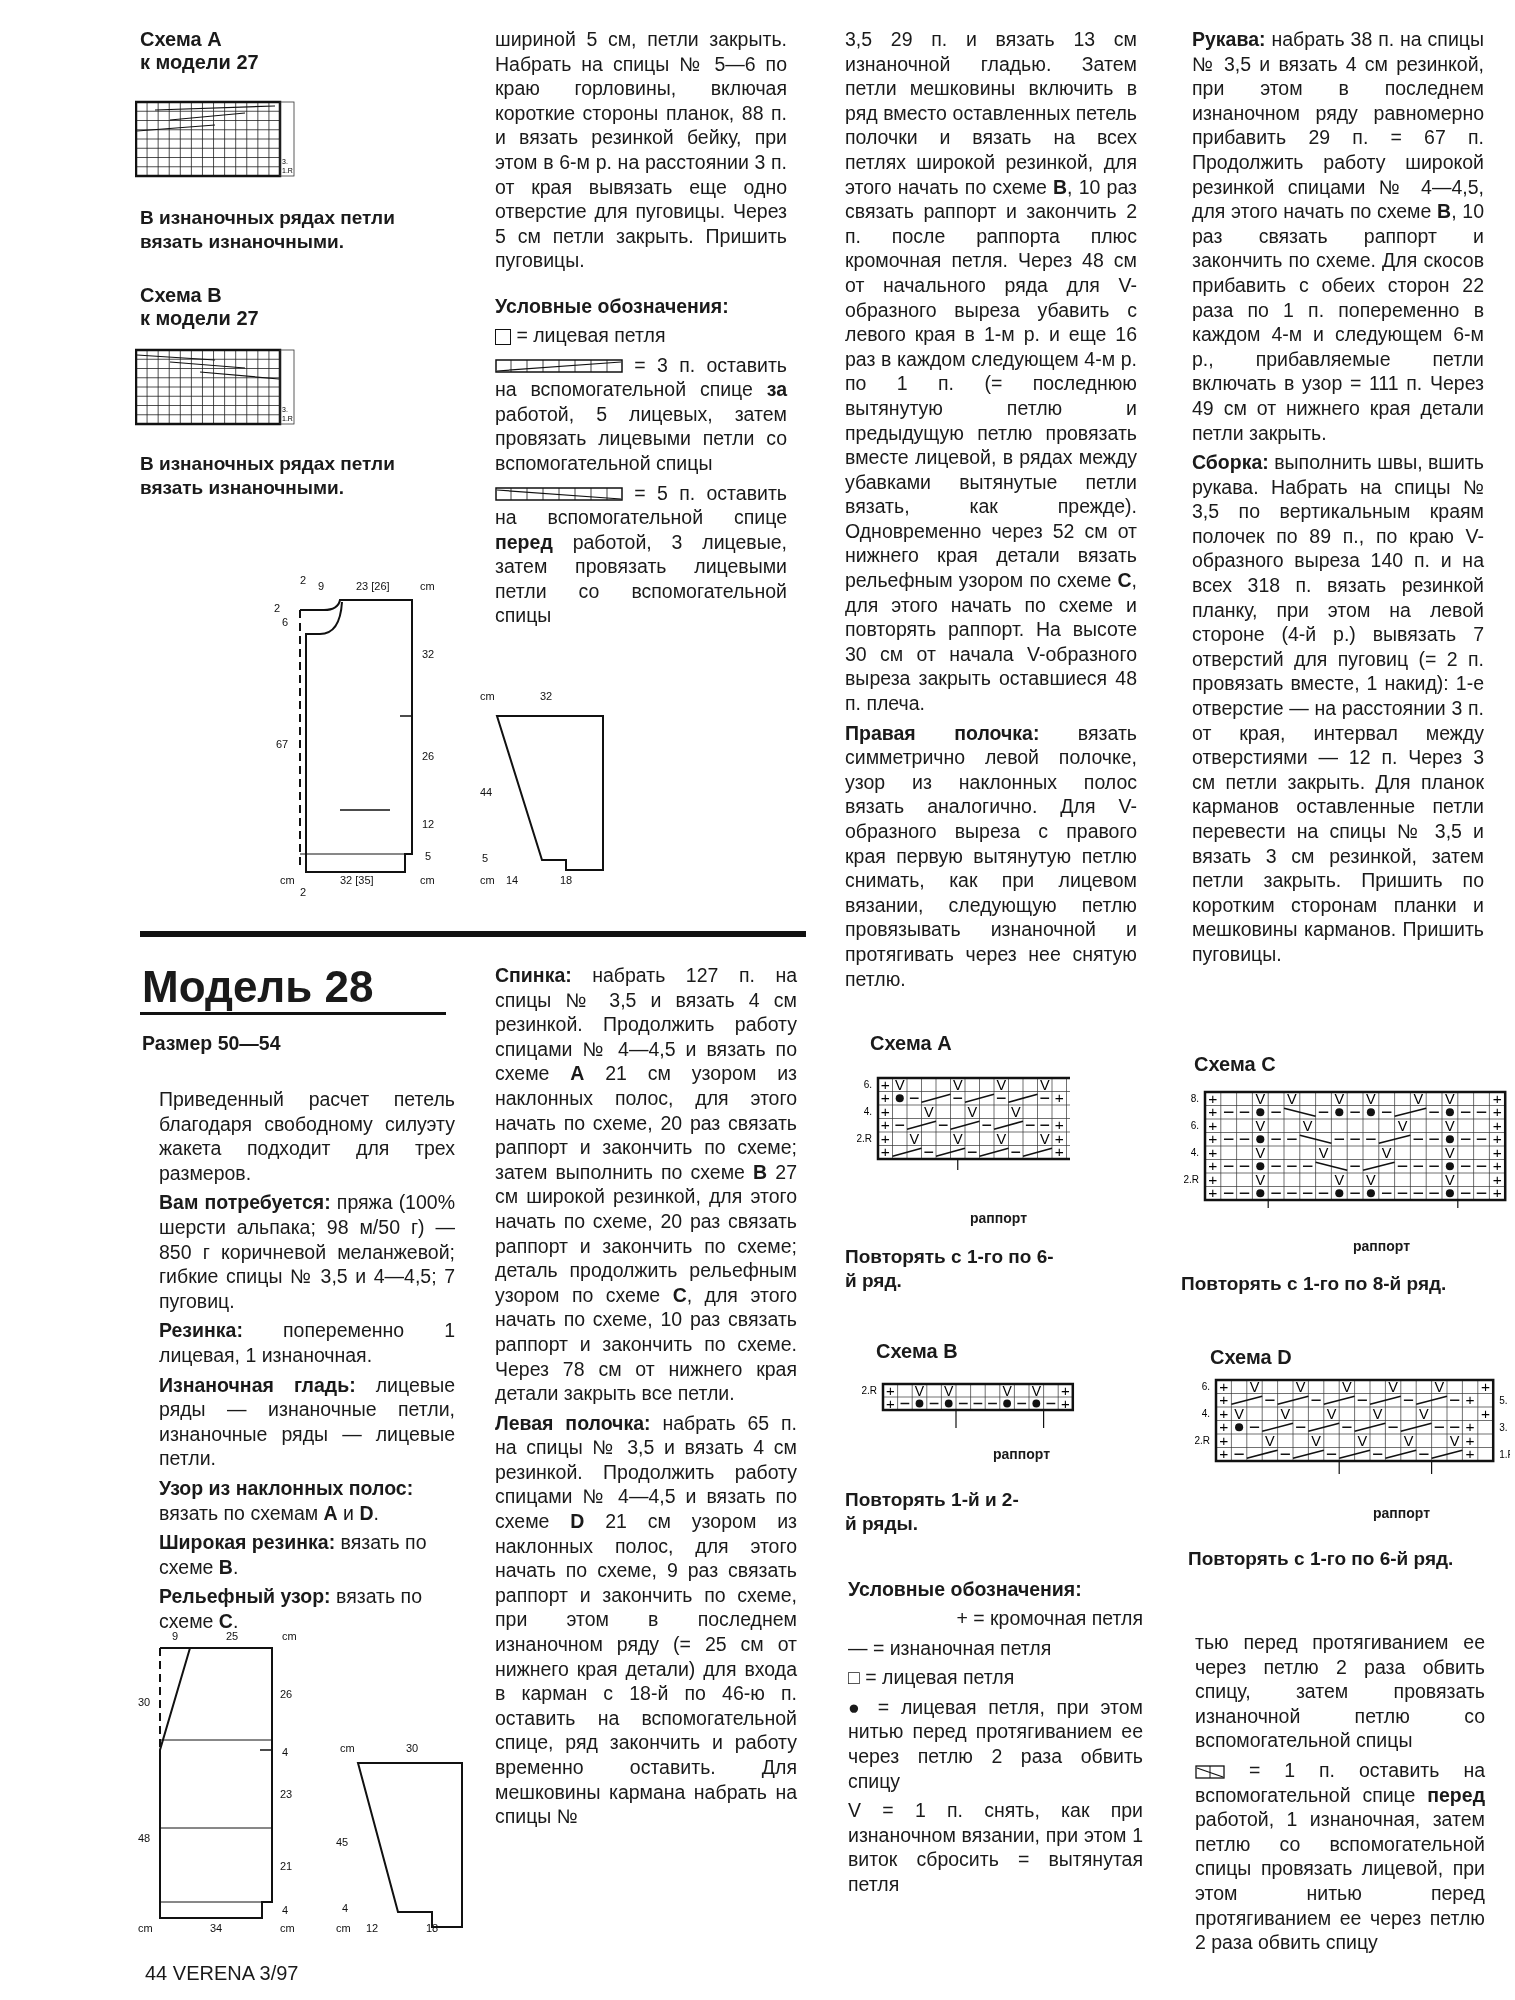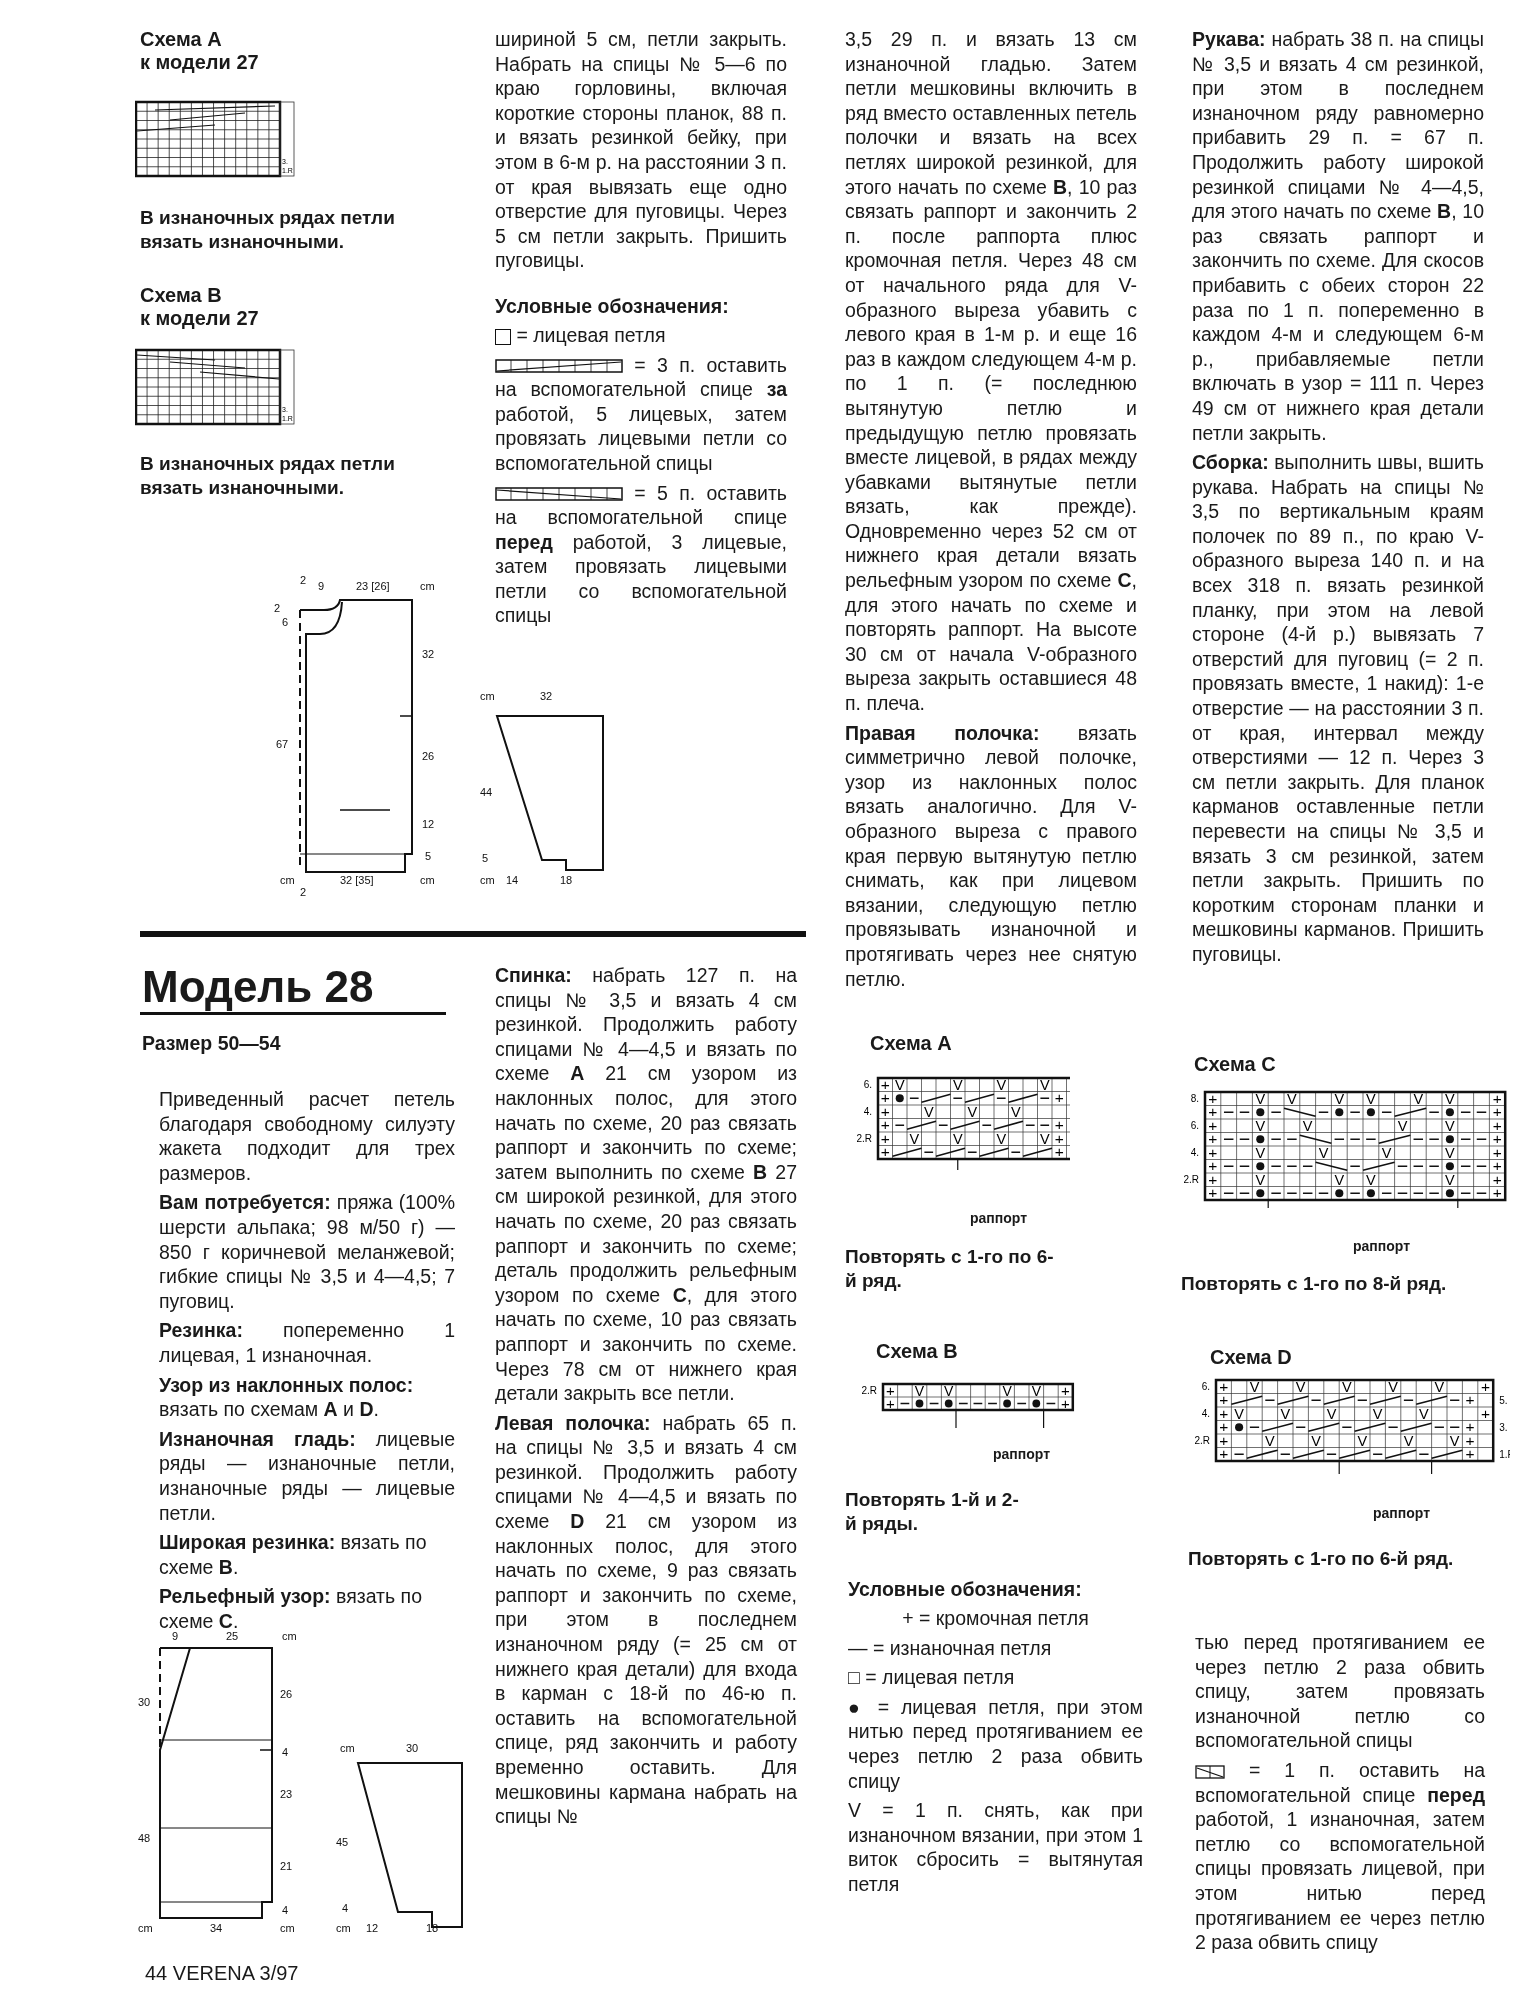--- a/index.html
+++ b/index.html
@@ -209,22 +209,22 @@
 
 <div class="abs" style="left:140px;top:931px;width:666px;height:6px;background:#111;"></div>
 
 <div class="abs model-title" style="left:142px;top:962px;">Модель 28</div>
 <div class="abs" style="left:140px;top:1012px;width:306px;height:3px;background:#111;"></div>
 <div class="abs hdr" style="left:142px;top:1032px;font-size:19.5px;">Размер 50—54</div>
 <div class="col" style="left:154px;top:1082px;width:306px;">
   <p>Приведенный расчет петель благодаря свободному силуэту жакета подходит для трех размеров.</p>
   <p><b>Вам потребуется:</b> <span>пряжа (100% шерсти альпака; 98 м/50 г) — 850 г коричневой меланжевой; гибкие спицы № 3,5 и 4—4,5; 7 пуговиц.</span></p>
   <p><b>Резинка:</b> <span>попеременно 1 лицевая, 1 изнаночная.</span></p>
+  <p><b>Изнаночная гладь:</b> <span>лицевые ряды — изнаночные петли, изнаночные ряды — лицевые петли.</span></p>
   <p style="text-align:left;"><b>Узор из наклонных полос:</b> <span>вязать по схемам</span> <b>А</b> <span>и</span> <b>D</b>.</p>
-  <p><b>Изнаночная гладь:</b> <span>лицевые ряды — изнаночные петли, изнаночные ряды — лицевые петли.</span></p>
   <p style="text-align:left;"><b>Широкая резинка:</b> <span>вязать по схеме</span> <b>В</b>.</p>
   <p style="text-align:left;"><b>Рельефный узор:</b> <span>вязать по схеме</span> <b>С</b>.</p>
 </div>
 
 <div class="col" style="left:490px;top:958px;width:312px;">
   <p>
     <b>Спинка:</b>
     <span>набрать 127 п. на спицы № 3,5 и вязать 4 см резинкой. Продолжить работу спицами № 4—4,5 и вязать по схеме</span>
     <b>А</b>
     <span>21 см узором из наклонных полос, для этого начать по схеме, 20 раз связать раппорт и закончить по схеме; затем выполнить по схеме</span>
@@ -586,21 +586,21 @@
     <text x="319.2" y="29.625" font-size="10">5.</text>
     <text x="319.2" y="56.625" font-size="10">3.</text>
     <text x="319.2" y="83.625" font-size="10">1.R</text>
     <polyline points="159.2,87 159.2,115 251.6,115 251.6,87" fill="none" stroke="#111" stroke-width="1.2"></polyline>
   </svg>
 <div class="abs rapport" style="left:1338px;top:1505px;">раппорт</div>
 <div class="abs note" style="left:1188px;top:1547px;width:330px;">Повторять с 1-го по 6-й ряд.</div>
 
 <div class="col" style="left:843px;top:1573px;width:305px;">
   <p class="hdr">Условные обозначения:</p>
-  <p style="text-align:center;"><span>+</span> <span>= кромочная петля</span></p>
+  <p style="text-align:right;"><span>+</span> <span>= кромочная петля</span></p>
   <p style="text-align:left;"><span>—</span> <span>= изнаночная петля</span></p>
   <p style="text-align:left;"><span>□</span> <span>= лицевая петля</span></p>
   <p><span>●</span> <span>= лицевая петля, при этом нитью перед протягиванием ее через петлю 2 раза обвить спицу</span></p>
   <p><span>V</span> <span>= 1 п. снять, как при изнаночном вязании, при этом 1 виток сбросить = вытянутая петля</span></p>
 </div>
 <div class="col" style="left:1190px;top:1625px;width:300px;">
   <p>тью перед протягиванием ее через петлю 2 раза обвить спицу, затем провязать изнаночной петлю со вспомогательной спицы</p>
   <p>
     <svg class="sym" width="30" height="16">
         <rect x="1" y="2" width="28" height="12" fill="none" stroke="#111" stroke-width="1.3"></rect>

